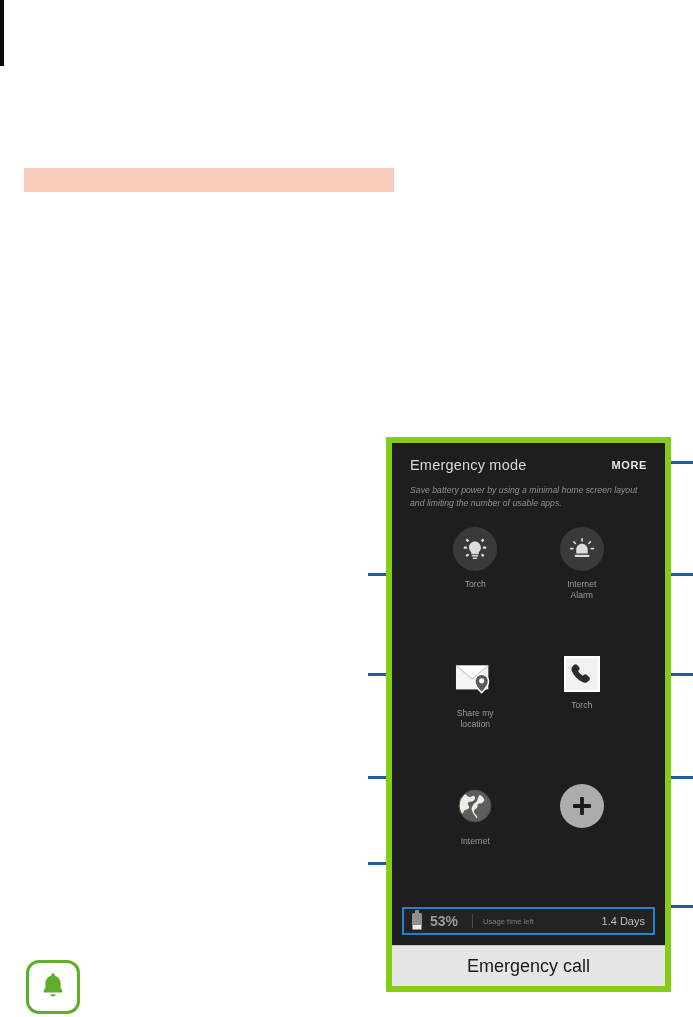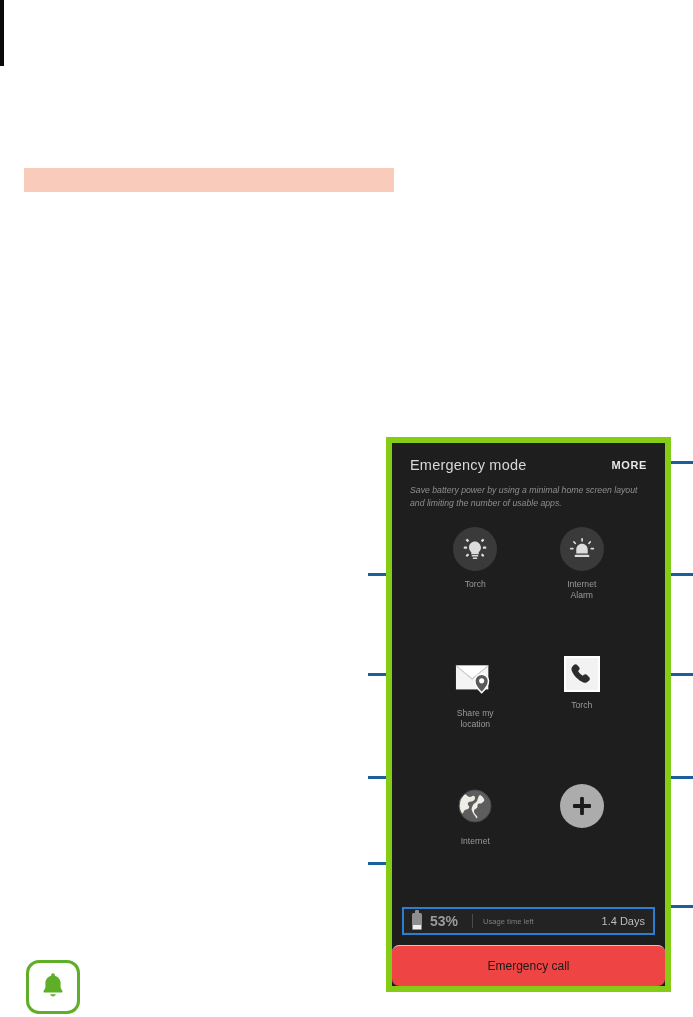--- a/index.html
+++ b/index.html
@@ -198,29 +198,28 @@
     color: #bdbdbd;
     font-size: 11px;
     margin-left: auto;
     font-weight: normal;
     text-align: right;
   }
 
   
   .ecall {
     height: 40px;
-    background: #ef4444;
+    background: #e5e5e5;
     border-top: 1px solid #c9c9c9;
     display: flex;
     align-items: center;
     justify-content: center;
     color: #1a1a1a;
-    font-size: 12px;
+    font-size: 18px;
     flex: 0 0 auto;
-    border-radius: 7px;
   }
 
   
   .lead {
     position: absolute;
     height: 3px;
     background: #1c5e9e;
   }
 </style>
 </head>

